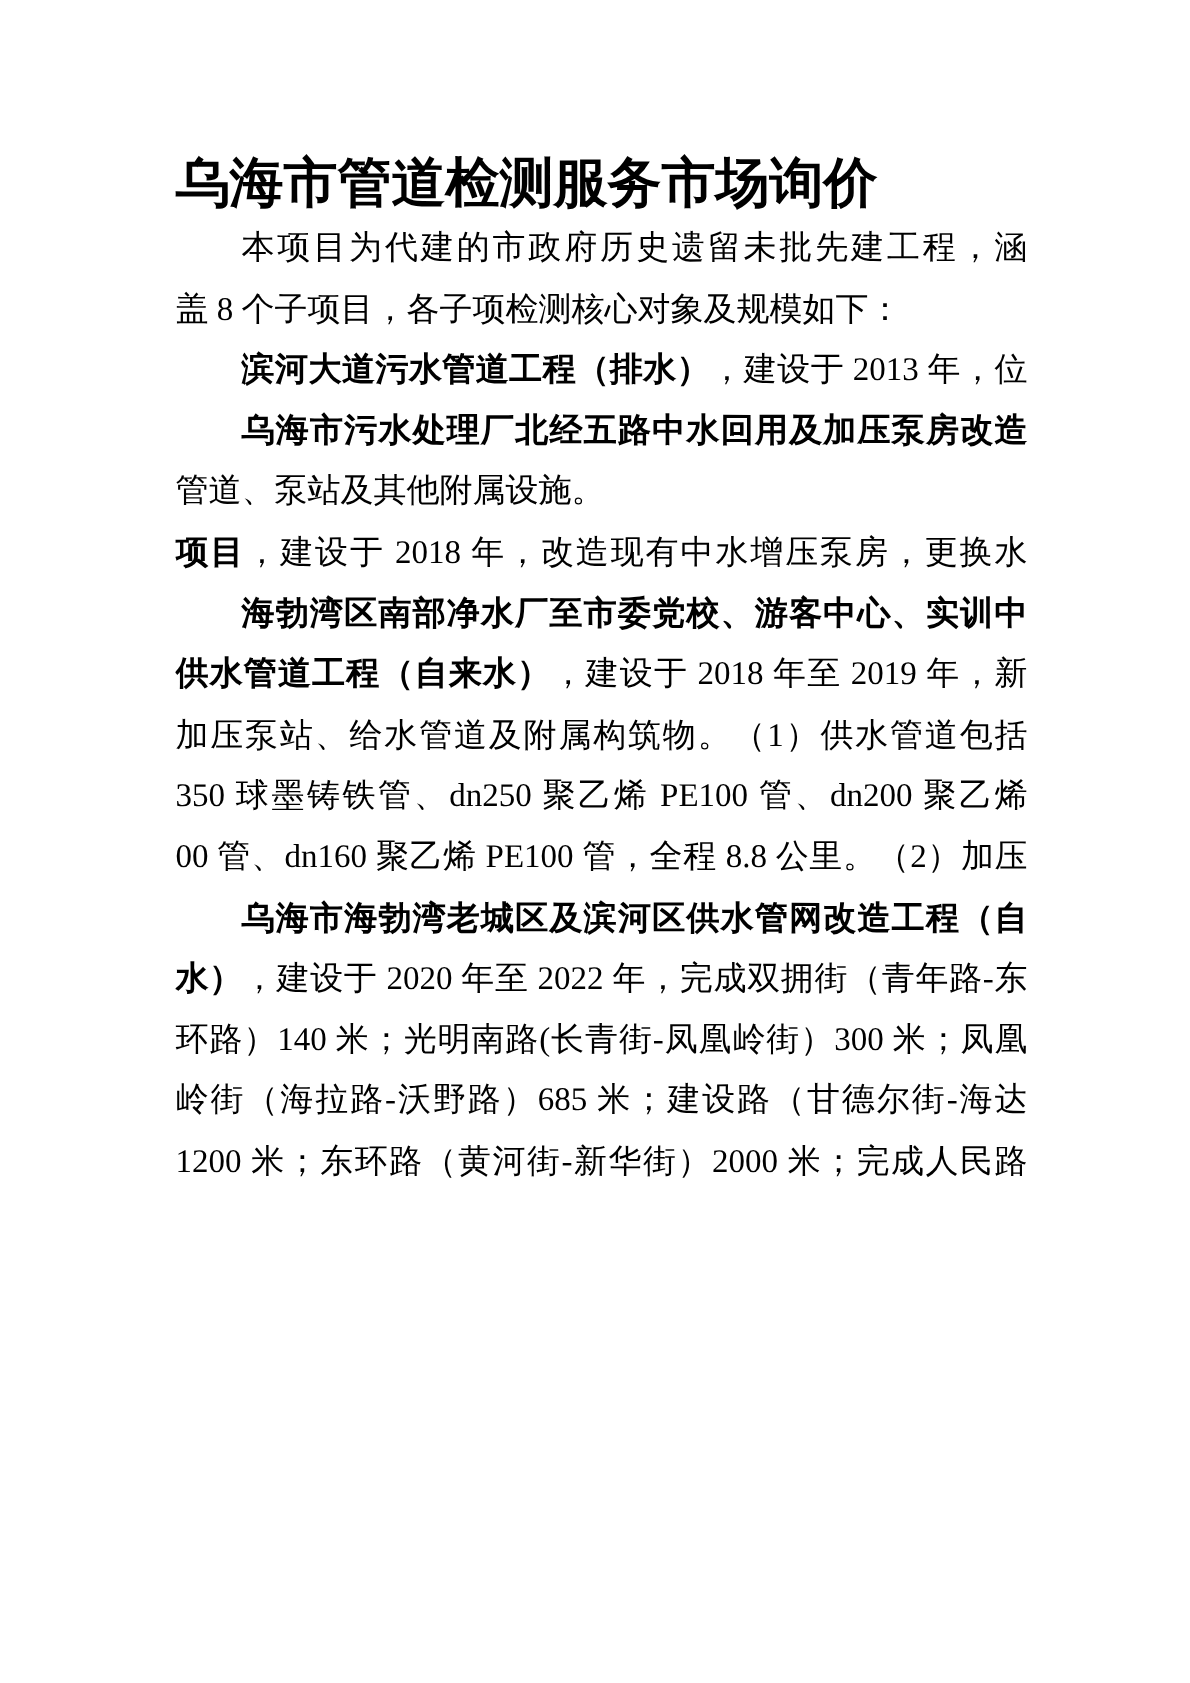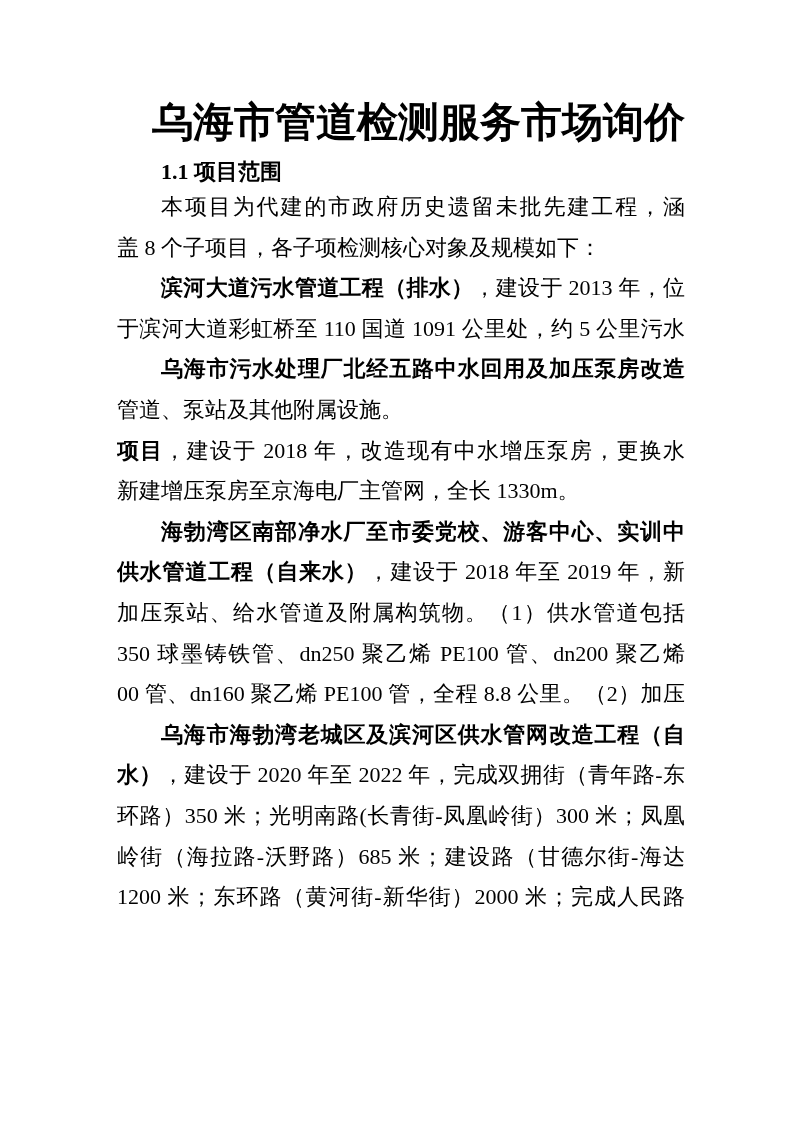--- a/index.html
+++ b/index.html
@@ -16,24 +16,24 @@
   }
 
   .content {
     margin-left: 117px;
     width: 568px;
     padding-top: 100px;
   }
 
   .title {
     margin: 0;
-    font-size: 41px;
+    font-size: 36px;
     line-height: 45px;
     font-weight: bold;
-    text-align: right;
+    text-align: left;
     font-family: "Liberation Serif", "DejaVu Serif", serif;
   }
 
   .section-heading {
     margin-top: 23px;
     padding-left: 44px;
     font-size: 22px;
     line-height: 30px;
     font-weight: normal;
     font-family: "Liberation Sans", "DejaVu Sans", sans-serif;
@@ -66,35 +66,32 @@
   }
 
   .b { font-weight: bold; margin-top: 12px; }
 </style>
 </head>
 <body>
 
 <div class="page">
   <div class="content">
     <h1 class="title">乌海市管道检测服务市场询价</h1>
-    <div class="subsection-heading">1.1 项目范围</div>
     <div class="body-text">
         <div class="line ind just"><span>本项目为代建的市政府历史遗留未批先建工程，涵</span></div>
         <div class="line"><span>盖 8 个子项目，各子项检测核心对象及规模如下：</span></div>
         <div class="line ind just"><span class="b">滨河大道污水管道工程（排水）</span><span>，建设于 2013 年，位</span></div>
-        <div class="line just"><span>于滨河大道彩虹桥至 110 国道 1091 公里处，约 5 公里污水</span></div>
         <div class="line ind just"><span class="b">乌海市污水处理厂北经五路中水回用及加压泵房改造</span></div>
         <div class="line"><span>管道、泵站及其他附属设施。</span></div>
         <div class="line just"><span class="b">项目</span><span>，建设于 2018 年，改造现有中水增压泵房，更换水泵，</span></div>
-        <div class="line"><span>新建增压泵房至京海电厂主管网，全长 1330m。</span></div>
         <div class="line ind just"><span class="b">海勃湾区南部净水厂至市委党校、游客中心、实训中心</span></div>
         <div class="line just"><span class="b">供水管道工程（自来水）</span><span>，建设于 2018 年至 2019 年，新建</span></div>
         <div class="line just"><span>加压泵站、给水管道及附属构筑物。（1）供水管道包括 DN</span></div>
         <div class="line just"><span>350 球墨铸铁管、dn250 聚乙烯 PE100 管、dn200 聚乙烯 PE1</span></div>
         <div class="line just"><span>00 管、dn160 聚乙烯 PE100 管，全程 8.8 公里。（2）加压</span></div>
         <div class="line ind just"><span class="b">乌海市海勃湾老城区及滨河区供水管网改造工程（自来</span></div>
         <div class="line just"><span class="b">水）</span><span>，建设于 2020 年至 2022 年，完成双拥街（青年路-东</span></div>
-        <div class="line just"><span>环路）350 米；光明南路(长青街-凤凰岭街）300 米；凤凰</span></div>
+        <div class="line just"><span>环路）140 米；光明南路(长青街-凤凰岭街）300 米；凤凰</span></div>
         <div class="line just"><span>岭街（海拉路-沃野路）685 米；建设路（甘德尔街-海达街）</span></div>
         <div class="line just"><span>1200 米；东环路（黄河街-新华街）2000 米；完成人民路（双</span></div>
       </div>
   </div>
 </div>
 
 </body></html>

